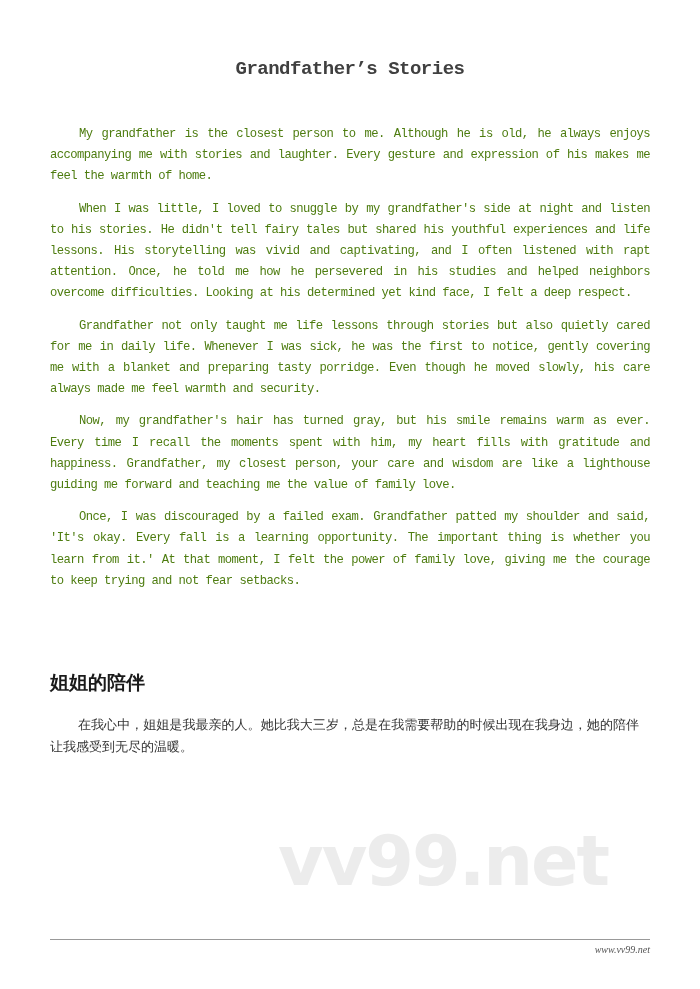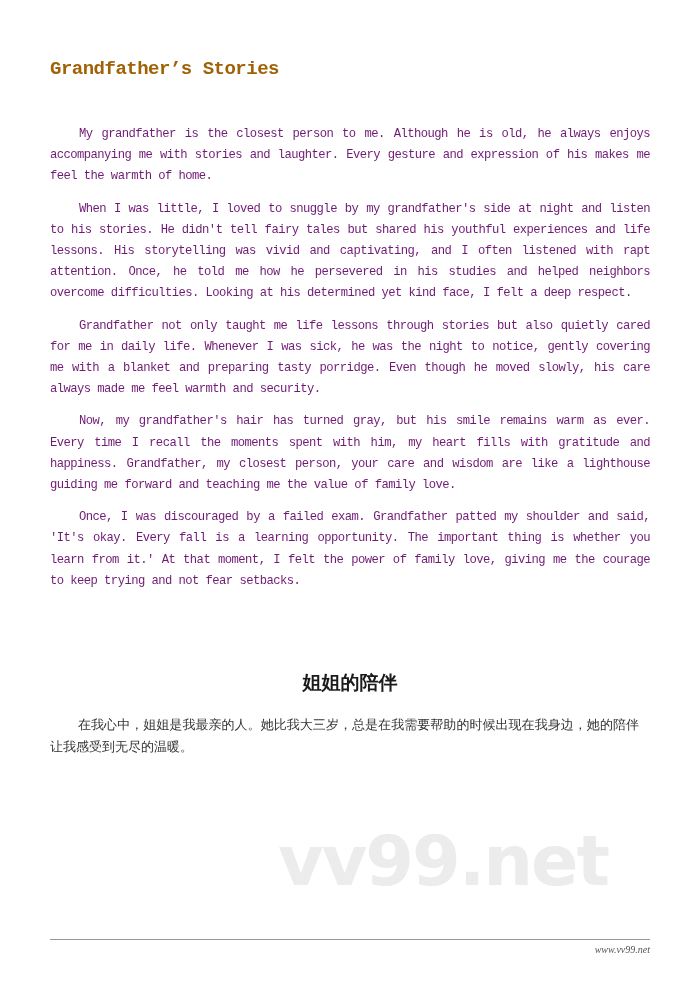--- a/index.html
+++ b/index.html
@@ -19,50 +19,50 @@
     position: absolute;
     left: 50px;
     top: 0;
     width: 600px;
   }
   .title-en {
     position: absolute;
     top: 58px;
     left: 0;
     width: 600px;
+    text-align: center;
     font-family: "Liberation Mono", "DejaVu Sans Mono", monospace;
     font-size: 19px;
     font-weight: bold;
-    color: #a16207;
+    color: #404040;
     letter-spacing: -0.5px;
   }
   .en-body {
     position: absolute;
     top: 124px;
     left: 0;
     width: 600px;
     font-family: "Liberation Mono", "DejaVu Sans Mono", monospace;
     font-size: 12.2px;
     line-height: 21.2px;
-    color: #701a75;
+    color: #4d7c0f;
     letter-spacing: -0.55px;
     word-spacing: 0px;
   }
   .en-body p {
     margin: 0 0 11px 0;
     text-indent: 29px;
     text-align: justify;
     text-align-last: left;
   }
   .title-cn {
     position: absolute;
     top: 670px;
     left: 0;
     width: 600px;
-    text-align: center;
     font-family: "DejaVu Sans", sans-serif;
     font-size: 19px;
     font-weight: bold;
     color: #1a1a1a;
   }
   .cn-body {
     position: absolute;
     top: 714px;
     left: 0;
     width: 600px;
@@ -110,21 +110,21 @@
 </style>
 </head>
 <body>
 
 <div class="page">
   <h1 class="title-en" style="margin:0;">Grandfather’s Stories</h1>
 
   <div class="en-body">
     <p>My grandfather is the closest person to me. Although he is old, he always enjoys accompanying me with stories and laughter. Every gesture and expression of his makes me feel the warmth of home.</p>
     <p>When I was little, I loved to snuggle by my grandfather's side at night and listen to his stories. He didn't tell fairy tales but shared his youthful experiences and life lessons. His storytelling was vivid and captivating, and I often listened with rapt attention. Once, he told me how he persevered in his studies and helped neighbors overcome difficulties. Looking at his determined yet kind face, I felt a deep respect.</p>
-    <p>Grandfather not only taught me life lessons through stories but also quietly cared for me in daily life. Whenever I was sick, he was the night to notice, gently covering me with a blanket and preparing tasty porridge. Even though he moved slowly, his care always made me feel warmth and security.</p>
+    <p>Grandfather not only taught me life lessons through stories but also quietly cared for me in daily life. Whenever I was sick, he was the first to notice, gently covering me with a blanket and preparing tasty porridge. Even though he moved slowly, his care always made me feel warmth and security.</p>
     <p>Now, my grandfather's hair has turned gray, but his smile remains warm as ever. Every time I recall the moments spent with him, my heart fills with gratitude and happiness. Grandfather, my closest person, your care and wisdom are like a lighthouse guiding me forward and teaching me the value of family love.</p>
     <p>Once, I was discouraged by a failed exam. Grandfather patted my shoulder and said, 'It's okay. Every fall is a learning opportunity. The important thing is whether you learn from it.' At that moment, I felt the power of family love, giving me the courage to keep trying and not fear setbacks.</p>
   </div>
 
   <h1 class="title-cn" style="margin:0;">姐姐的陪伴</h1>
 
   <div class="cn-body">
     <p>在我心中，姐姐是我最亲的人。她比我大三岁，总是在我需要帮助的时候出现在我身边，她的陪伴让我感受到无尽的温暖。</p>
   </div>
 </div>

